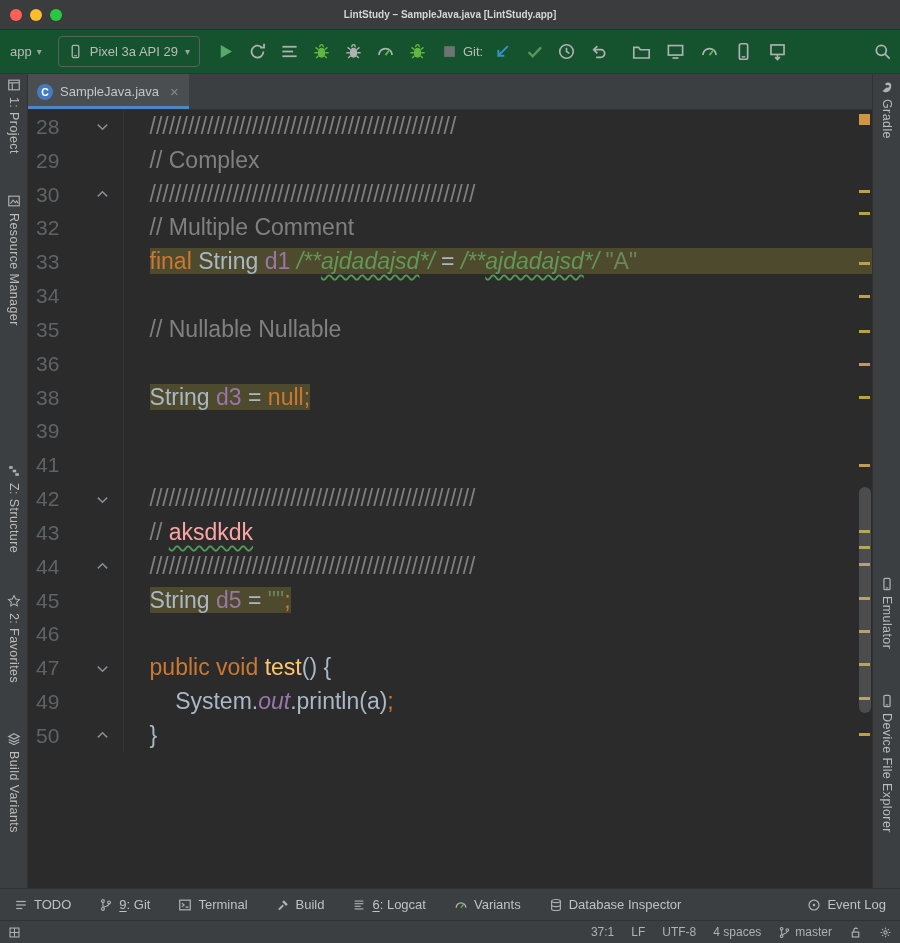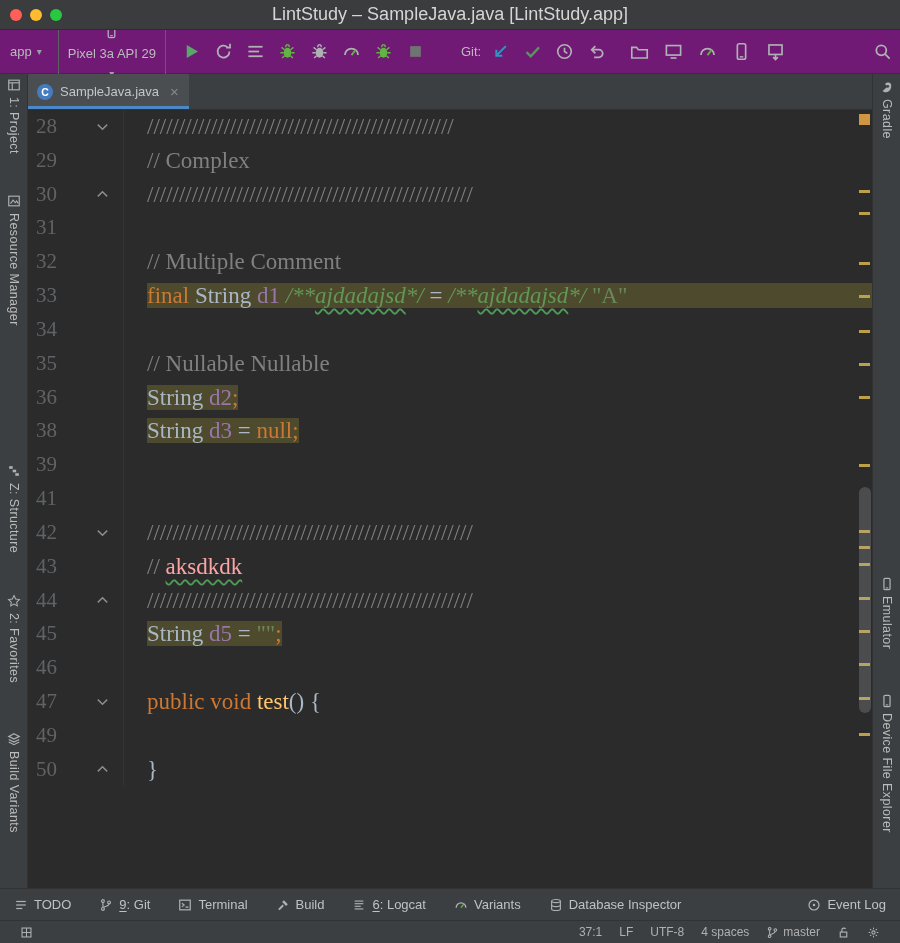--- a/index.html
+++ b/index.html
@@ -6,36 +6,36 @@
   html,body { width:900px; height:943px; overflow:hidden; background:#2b2b2b;
     font-family:"Liberation Sans", sans-serif; color:#bbbbbb; }
   .window { width:900px; height:943px; display:flex; flex-direction:column; }
 
   
   .titlebar { height:30px; background:#3a3c3e; border-bottom:1px solid #2c2c2c;
     display:flex; align-items:center; position:relative; flex:0 0 30px; }
   .traffic { display:flex; gap:8px; margin-left:10px; }
   .tl { width:12px; height:12px; border-radius:50%; display:inline-block; }
   .tl.red { background:#ff5f57; } .tl.yellow { background:#febc2e; } .tl.green { background:#28c840; }
-  .title { position:absolute; left:0; right:0; text-align:center; font-size:18px;
-    font-weight:normal; color:#d5d5d5; pointer-events:none; }
-
-  
-  .toolbar { height:44px; flex:0 0 44px; background:#701a75; border-bottom:1px solid #323232;
+  .title { position:absolute; left:0; right:0; text-align:center; font-size:10px;
+    font-weight:bold; color:#d5d5d5; pointer-events:none; }
+
+  
+  .toolbar { height:44px; flex:0 0 44px; background:#14532d; border-bottom:1px solid #323232;
     display:flex; align-items:center; font-size:13px; }
   .modsel { display:flex; align-items:center; gap:5px; margin-left:6px; padding:4px 4px; cursor:default; }
   .devsel { display:flex; align-items:center; gap:7px; margin-left:12px; padding:7px 9px;
-    border:1px solid #5e6163; border-radius:4px;flex-direction:column; }
+    border:1px solid #5e6163; border-radius:4px; }
   .chev { font-size:10px; color:#9da0a2; }
   .icon { display:inline-block; }
   .icon svg { width:100%; height:100%; display:block; }
   .tbtn { width:19px; height:19px; }
   .tgroup { display:flex; align-items:center; gap:13px; }
   .run-group { margin-left:16px; }
-  .gitlabel { margin-left:36px; margin-right:10px; color:#bbbbbb; }
+  .gitlabel { margin-left:4px; margin-right:10px; color:#bbbbbb; }
   .right-group { margin-left:24px; gap:15px; }
   .search-btn { width:19px; height:19px; margin-left:auto; margin-right:8px; }
   .dev-icon { width:15px; height:15px; }
 
   
   .main { flex:1; display:flex; min-height:0; }
   .stripe { width:28px; background:#3c3f41; position:relative; flex:0 0 28px; }
   .stripe.left { border-right:1px solid #323232; }
   .stripe.right { border-left:1px solid #323232; }
   .stripe-item { position:absolute; left:0; width:100%; display:flex; flex-direction:column;
@@ -49,21 +49,21 @@
   .tabbar { height:36px; flex:0 0 36px; background:#3c3f41; border-bottom:1px solid #323232;
     display:flex; align-items:stretch; }
   .tab { display:flex; align-items:center; gap:7px; padding:0 10px 0 9px; background:#4a4e50;
     box-shadow:inset 0 -3px 0 #4A88C7; font-size:13px; color:#c3c5c7; cursor:default; }
   .classicon { width:16px; height:16px; border-radius:50%; background:#457cc0; color:#fff;
     font-size:10.5px; font-weight:bold; display:flex; align-items:center; justify-content:center; }
   .tabclose { color:#85898c; font-size:15px; margin-left:4px; line-height:1; }
 
   
   .editor { flex:1; position:relative; overflow:hidden; background:#2b2b2b;
-    font-family:Liberation Serif, serif; font-size:23px; }
+    font-family:Liberation Sans, sans-serif; font-size:23px; }
   .code-line { height:33.83px; line-height:33.83px; display:flex; white-space:pre; }
   .code-line.cur { background:#323232; }
   .lnum { flex:0 0 54px; padding-left:8px; font-size:21px; color:#606366; }
   .lnum.cur-num { color:#a4a3a3; }
   .fold { flex:0 0 42px; display:flex; align-items:center; justify-content:center;
     border-right:1px solid #313335; }
   .fold svg { width:15px; height:15px; }
   .code { flex:1; min-width:0; position:relative; }
   .hl { background:#4e4a2d; }
   .hl-ext { padding-right:620px; }
@@ -90,21 +90,21 @@
   
   .bottombar { height:32px; flex:0 0 32px; background:#3c3f41; border-top:1px solid #323232;
     display:flex; align-items:center; gap:28px; padding:0 14px; font-size:13px; }
   .bb-item { display:flex; align-items:center; gap:6px; cursor:default; color:#bfc1c3; }
   .bb-item.bb-right { margin-left:auto; }
   .bb-icon { width:14px; height:14px; }
   .bb-label u { text-underline-offset:2px; }
 
   
   .statusbar { height:23px; flex:0 0 23px; background:#3c3f41; border-top:1px solid #323232;
-    display:flex; align-items:center; padding:0 20px; font-size:12px; color:#b0b0b0; }
+    display:flex; align-items:center; padding:0 8px; font-size:12px; color:#b0b0b0; }
   .sb-icon { width:13px; height:13px; }
   .sb-right { margin-left:auto; display:flex; align-items:center; gap:17px; }
   .branch { display:flex; align-items:center; gap:4px; }
 </style>
 </head>
 <body>
 
 <div class="window">
 
   <div class="titlebar">
@@ -325,42 +325,41 @@
       </div>
       <div class="editor">
         <div>
             <div class="code-line"><span class="lnum">28</span><span class="fold"><svg viewBox="0 0 16 16">
                   <path d="M3 6l5 5 5-5" fill="none" stroke="#8a8d90" stroke-width="1.6"></path>
                 </svg></span><span class="code">    <span class="tk-c">////////////////////////////////////////////////</span></span></div>
             <div class="code-line"><span class="lnum">29</span><span class="fold"></span><span class="code">    <span class="tk-c">// Complex</span></span></div>
             <div class="code-line"><span class="lnum">30</span><span class="fold"><svg viewBox="0 0 16 16">
                   <path d="M3 10l5-5 5 5" fill="none" stroke="#8a8d90" stroke-width="1.6"></path>
                 </svg></span><span class="code">    <span class="tk-c">///////////////////////////////////////////////////</span></span></div>
-            <div class="code-line"><span class="lnum">31</span><span class="fold"></span><span class="code"></span></div>
             <div class="code-line"><span class="lnum">32</span><span class="fold"></span><span class="code">    <span class="tk-c">// Multiple Comment</span></span></div>
             <div class="code-line"><span class="lnum">33</span><span class="fold"></span><span class="code">    <span class="hl hl-ext"><span class="tk-k">final</span><span class="tk-t"> </span><span class="tk-t">String </span><span class="tk-f">d1</span><span class="tk-t"> </span><span class="tk-d">/**</span><span class="tk-dt">ajdadajsd</span><span class="tk-d">*/</span><span class="tk-t"> = </span><span class="tk-d">/**</span><span class="tk-dt">ajdadajsd</span><span class="tk-d">*/</span><span class="tk-t"> </span><span class="tk-s">"A"</span></span></span></div>
             <div class="code-line"><span class="lnum">34</span><span class="fold"></span><span class="code"></span></div>
             <div class="code-line"><span class="lnum">35</span><span class="fold"></span><span class="code">    <span class="tk-c">// Nullable Nullable</span></span></div>
-            <div class="code-line"><span class="lnum">36</span><span class="fold"></span><span class="code">    <span class="hl"><span class="tk-t">String </span><span class="tk-f">d2</span><span class="tk-k">;</span></span></span></div>
+            <div class="code-line"><span class="lnum">36</span><span class="fold"></span></div>
             <div class="code-line"><span class="lnum">38</span><span class="fold"></span><span class="code">    <span class="hl"><span class="tk-t">String </span><span class="tk-f">d3</span><span class="tk-t"> = </span><span class="tk-k">null</span><span class="tk-k">;</span></span></span></div>
             <div class="code-line"><span class="lnum">39</span><span class="fold"></span><span class="code"></span></div>
             <div class="code-line"><span class="lnum">41</span><span class="fold"></span><span class="code"></span></div>
             <div class="code-line"><span class="lnum">42</span><span class="fold"><svg viewBox="0 0 16 16">
                   <path d="M3 6l5 5 5-5" fill="none" stroke="#8a8d90" stroke-width="1.6"></path>
                 </svg></span><span class="code">    <span class="tk-c">///////////////////////////////////////////////////</span></span></div>
             <div class="code-line"><span class="lnum">43</span><span class="fold"></span><span class="code">    <span class="tk-c">// </span><span class="tk-ct">aksdkdk</span></span></div>
             <div class="code-line"><span class="lnum">44</span><span class="fold"><svg viewBox="0 0 16 16">
                   <path d="M3 10l5-5 5 5" fill="none" stroke="#8a8d90" stroke-width="1.6"></path>
                 </svg></span><span class="code">    <span class="tk-c">///////////////////////////////////////////////////</span></span></div>
             <div class="code-line"><span class="lnum">45</span><span class="fold"></span><span class="code">    <span class="hl"><span class="tk-t">String </span><span class="tk-f">d5</span><span class="tk-t"> = </span><span class="tk-s">""</span><span class="tk-k">;</span></span></span></div>
             <div class="code-line"><span class="lnum">46</span><span class="fold"></span><span class="code"></span></div>
             <div class="code-line"><span class="lnum">47</span><span class="fold"><svg viewBox="0 0 16 16">
                   <path d="M3 6l5 5 5-5" fill="none" stroke="#8a8d90" stroke-width="1.6"></path>
                 </svg></span><span class="code">    <span class="tk-k">public</span><span class="tk-t"> </span><span class="tk-k">void</span><span class="tk-t"> </span><span class="tk-m">test</span><span class="tk-t">() {</span></span></div>
-            <div class="code-line"><span class="lnum">49</span><span class="fold"></span></div>
+            <div class="code-line"><span class="lnum">49</span><span class="fold"></span><span class="code">        <span class="tk-t">System.</span><span class="tk-sf">out</span><span class="tk-t">.println(a)</span><span class="tk-k">;</span></span></div>
             <div class="code-line"><span class="lnum">50</span><span class="fold"><svg viewBox="0 0 16 16">
                   <path d="M3 10l5-5 5 5" fill="none" stroke="#8a8d90" stroke-width="1.6"></path>
                 </svg></span><span class="code">    <span class="tk-t">}</span></span></div>
           </div>
         <div class="file-mark" style="top: 4px;"></div>
         <div>
             <div class="err-mark" style="top: 80px;"></div>
             <div class="err-mark" style="top: 102px;"></div>
             <div class="err-mark" style="top: 152px;"></div>
             <div class="err-mark" style="top: 185px;"></div>

